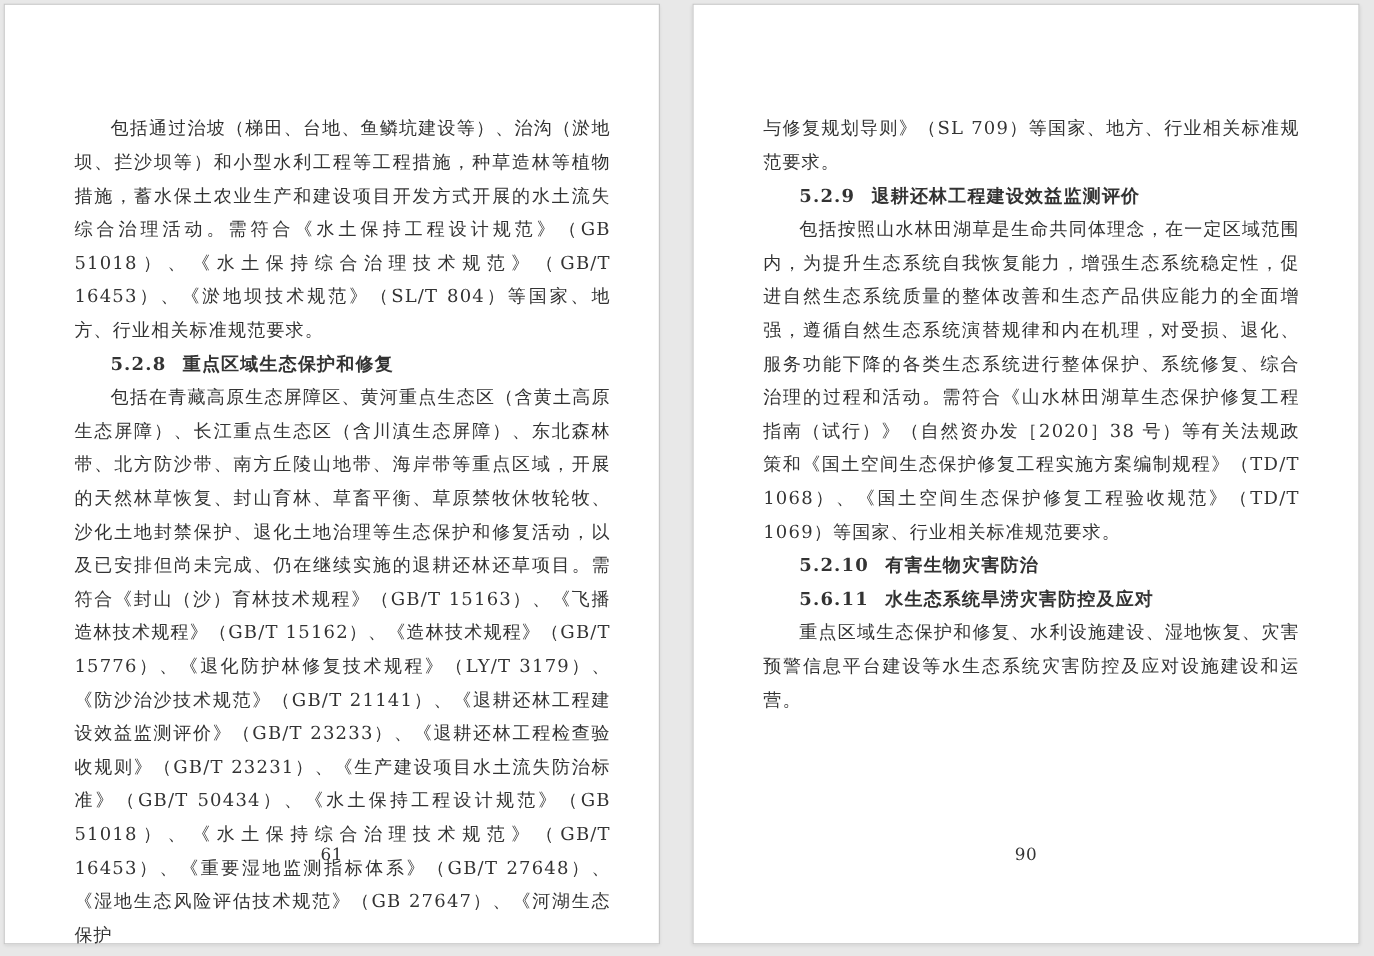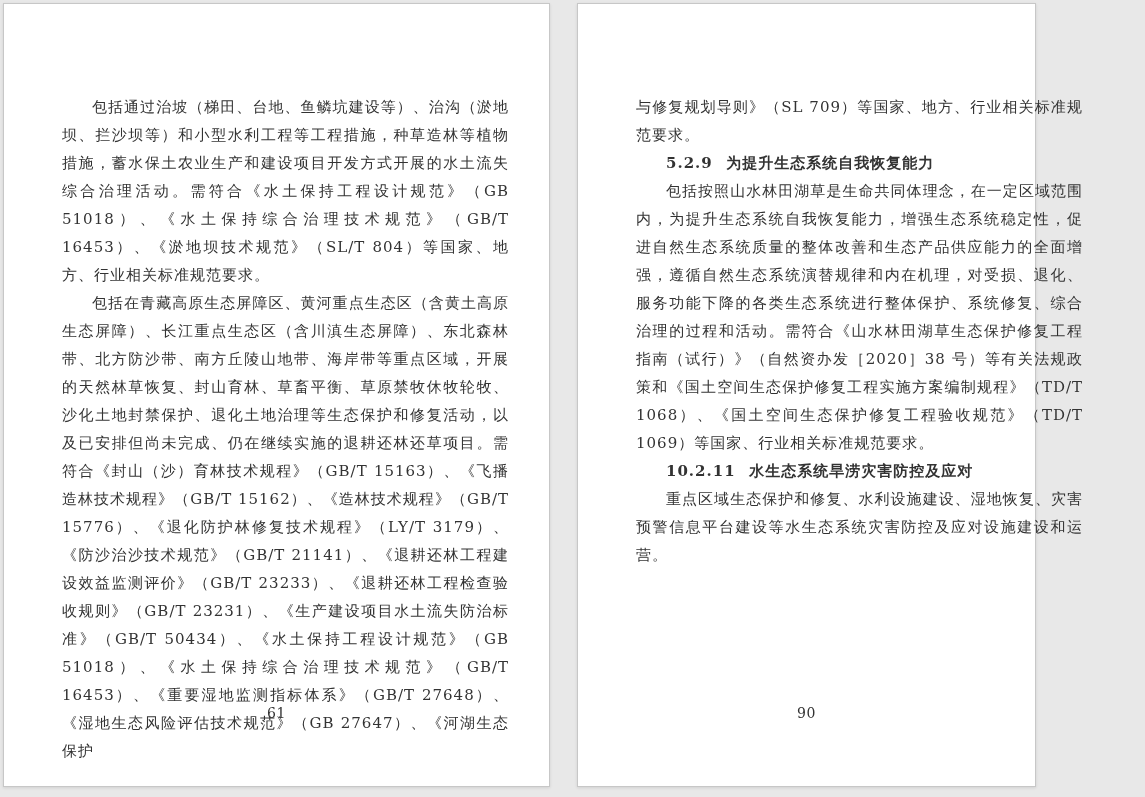--- a/index.html
+++ b/index.html
@@ -19,21 +19,21 @@
   .page {
     position: absolute;
     top: 3px;
     height: 784px;
     background: #ffffff;
     border: 1px solid #c7c7c7;
     box-shadow: 0 1px 3px rgba(0,0,0,0.10);
     box-sizing: border-box;
   }
   .page-left  { left: 3px;   width: 547px; }
-  .page-right { left: 577px; width: 459px; }
+  .page-right { left: 577px; width: 556px; }
   .page-body {
     position: absolute;
     top: 89px;
     left: 58px;
     width: 447px;
     color: #333333;
     font-size: 15px;
     line-height: 28px;
     letter-spacing: 1px;
     text-align: justify;
@@ -59,29 +59,31 @@
   }
 </style>
 </head>
 <body>
 
 <div class="viewer">
 
   <div class="page page-left">
     <div class="page-body">
         <div class="para indent">包括通过治坡（梯田、台地、鱼鳞坑建设等）、治沟（淤地坝、拦沙坝等）和小型水利工程等工程措施，种草造林等植物措施，蓄水保土农业生产和建设项目开发方式开展的水土流失综合治理活动。需符合《水土保持工程设计规范》（GB 51018）、《水土保持综合治理技术规范》（GB/T 16453）、《淤地坝技术规范》（SL/T 804）等国家、地方、行业相关标准规范要求。</div>
+        <div class="heading"><span class="hnum">5.2.8</span><span>重点区域生态保护和修复</span></div>
         <div class="para indent">包括在青藏高原生态屏障区、黄河重点生态区（含黄土高原生态屏障）、长江重点生态区（含川滇生态屏障）、东北森林带、北方防沙带、南方丘陵山地带、海岸带等重点区域，开展的天然林草恢复、封山育林、草畜平衡、草原禁牧休牧轮牧、沙化土地封禁保护、退化土地治理等生态保护和修复活动，以及已安排但尚未完成、仍在继续实施的退耕还林还草项目。需符合《封山（沙）育林技术规程》（GB/T 15163）、《飞播造林技术规程》（GB/T 15162）、《造林技术规程》（GB/T 15776）、《退化防护林修复技术规程》（LY/T 3179）、《防沙治沙技术规范》（GB/T 21141）、《退耕还林工程建设效益监测评价》（GB/T 23233）、《退耕还林工程检查验收规则》（GB/T 23231）、《生产建设项目水土流失防治标准》（GB/T 50434）、《水土保持工程设计规范》（GB 51018）、《水土保持综合治理技术规范》（GB/T 16453）、《重要湿地监测指标体系》（GB/T 27648）、《湿地生态风险评估技术规范》（GB 27647）、《河湖生态保护</div>
       </div>
     <div class="page-number">61</div>
   </div>
 
   <div class="page page-right">
     <div class="page-body">
         <div class="para">与修复规划导则》（SL 709）等国家、地方、行业相关标准规范要求。</div>
-        <div class="heading"><span class="hnum">5.2.9</span><span>为提升生态系统自我恢复能力</span></div>
+        <div class="heading"><span class="hnum">5.2.9</span><span>退耕还林工程建设效益监测评价</span></div>
         <div class="para indent">包括按照山水林田湖草是生命共同体理念，在一定区域范围内，为提升生态系统自我恢复能力，增强生态系统稳定性，促进自然生态系统质量的整体改善和生态产品供应能力的全面增强，遵循自然生态系统演替规律和内在机理，对受损、退化、服务功能下降的各类生态系统进行整体保护、系统修复、综合治理的过程和活动。需符合《山水林田湖草生态保护修复工程指南（试行）》（自然资办发［2020］38 号）等有关法规政策和《国土空间生态保护修复工程实施方案编制规程》（TD/T 1068）、《国土空间生态保护修复工程验收规范》（TD/T 1069）等国家、行业相关标准规范要求。</div>
-        <div class="heading"><span class="hnum">10.2.11</span><span>水生态系统旱涝灾害防控及应对</span></div>
+        <div class="heading"><span class="hnum">5.2.10</span><span>有害生物灾害防治</span></div>
+        <div class="heading"><span class="hnum">5.6.11</span><span>水生态系统旱涝灾害防控及应对</span></div>
         <div class="para indent">重点区域生态保护和修复、水利设施建设、湿地恢复、灾害预警信息平台建设等水生态系统灾害防控及应对设施建设和运营。</div>
       </div>
     <div class="page-number">90</div>
   </div>
 
 </div>
 
 </body></html>

